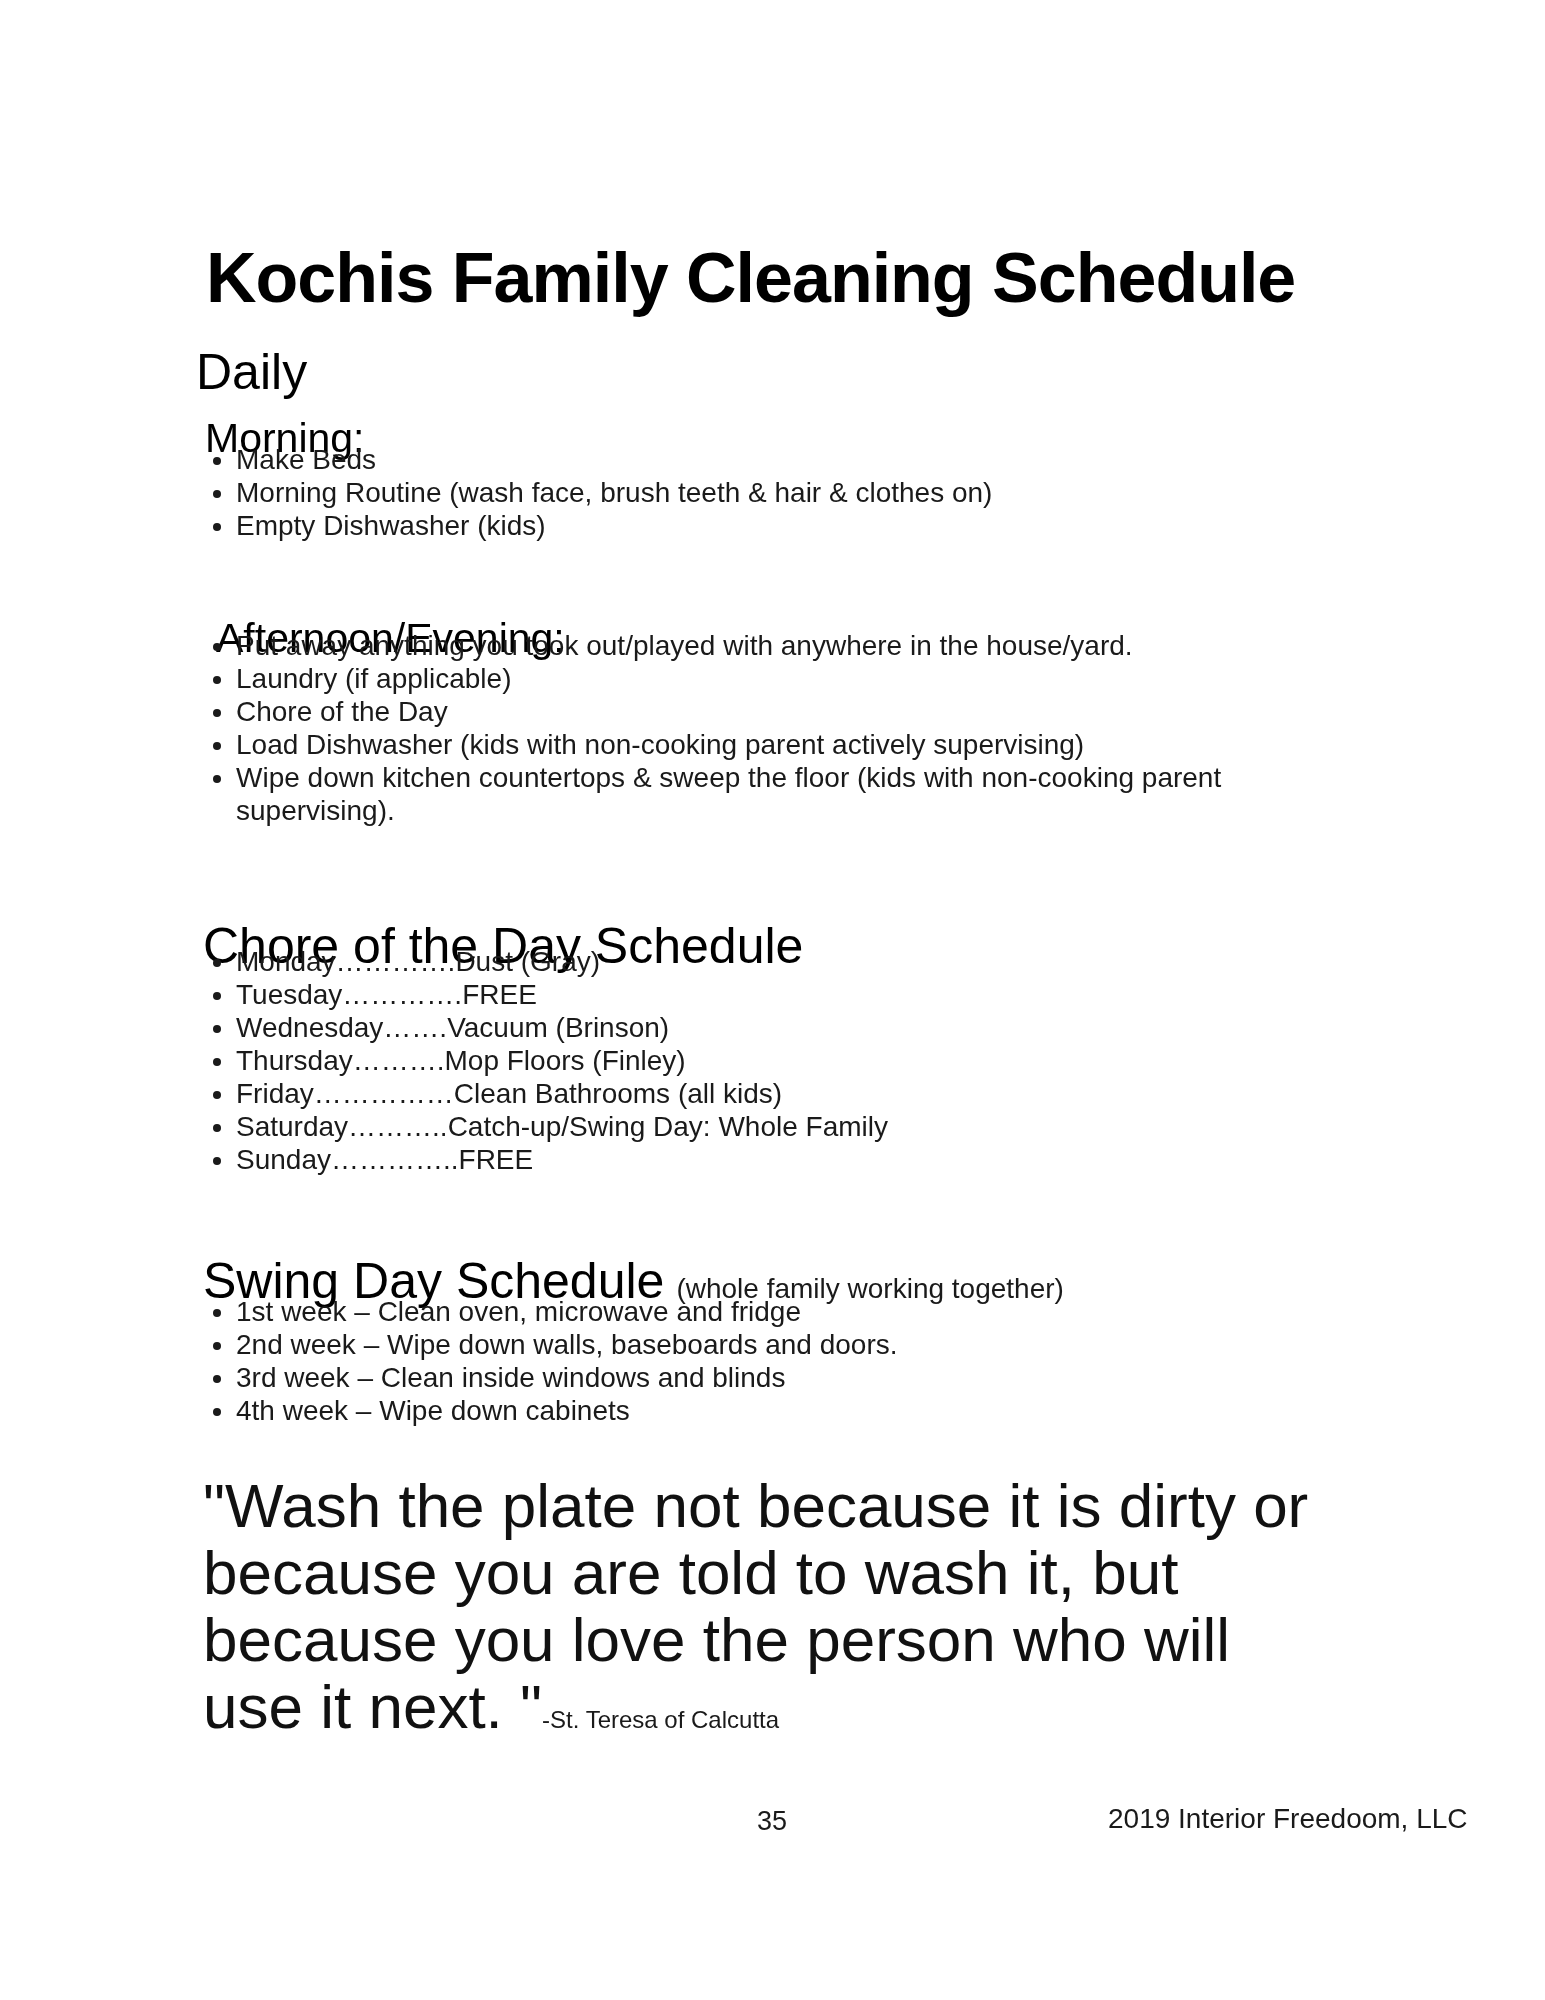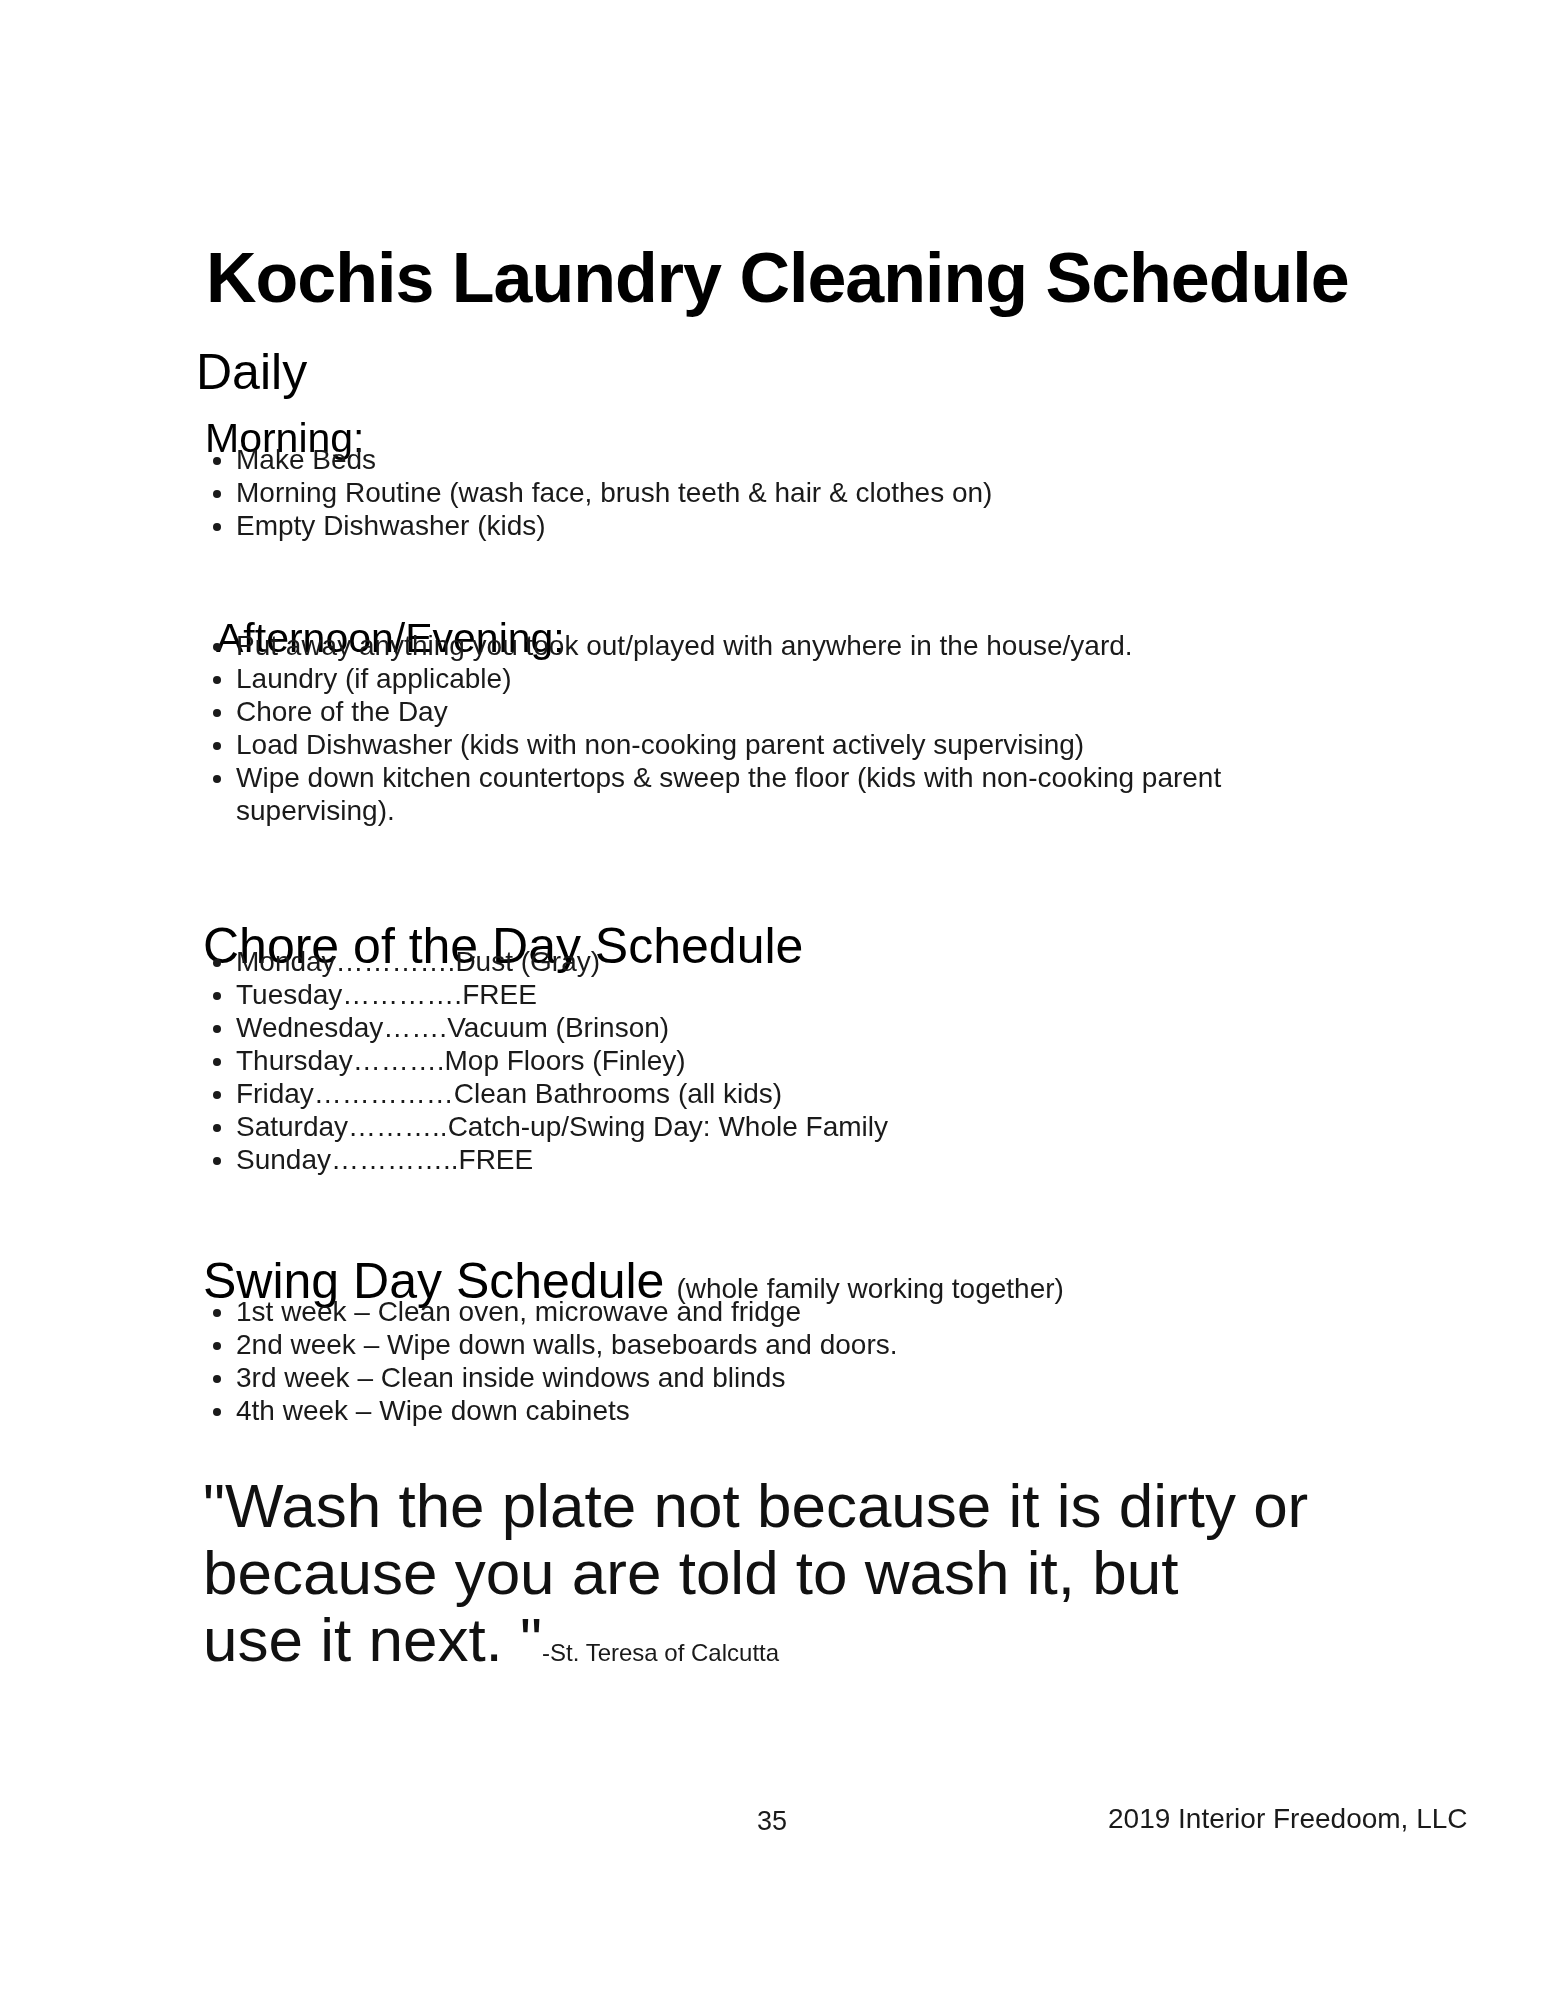--- a/index.html
+++ b/index.html
@@ -96,21 +96,21 @@
     left: 1108px;
     top: 1803px;
     font-size: 28px;
     color: #1a1a1a;
     white-space: nowrap;
   }
 </style>
 </head>
 <body>
 
-<h1 class="abs page-title">Kochis Laundry Cleaning Schedule</h1>
+<h1 class="abs page-title">Kochis Family Cleaning Schedule</h1>
 
 <h2 class="abs h1 heading-daily">Daily</h2>
 
 <h3 class="abs h2 heading-morning">Morning:</h3>
 
 <ul class="abs doc-list list-morning">
 
     <li>Make Beds</li>
 
     <li>Morning Routine (wash face, brush teeth &amp; hair &amp; clothes on)</li>
@@ -167,20 +167,21 @@
     <li>4th week – Wipe down cabinets</li>
   </ul>
 
 <div class="abs quote">
   <div>
 
       <div>"Wash the plate not because it is dirty or</div>
 
       <div>because you are told to wash it, but</div>
 
+      <div>because you love the person who will</div>
     </div>
   <div class="quote-last-row">
     <span>use it next. "</span>
     <span class="quote-attribution">-St. Teresa of Calcutta</span>
   </div>
 </div>
 
 <div class="abs footer-page-number">35</div>
 <div class="abs footer-credit">2019 Interior Freedoom, LLC</div>
 

